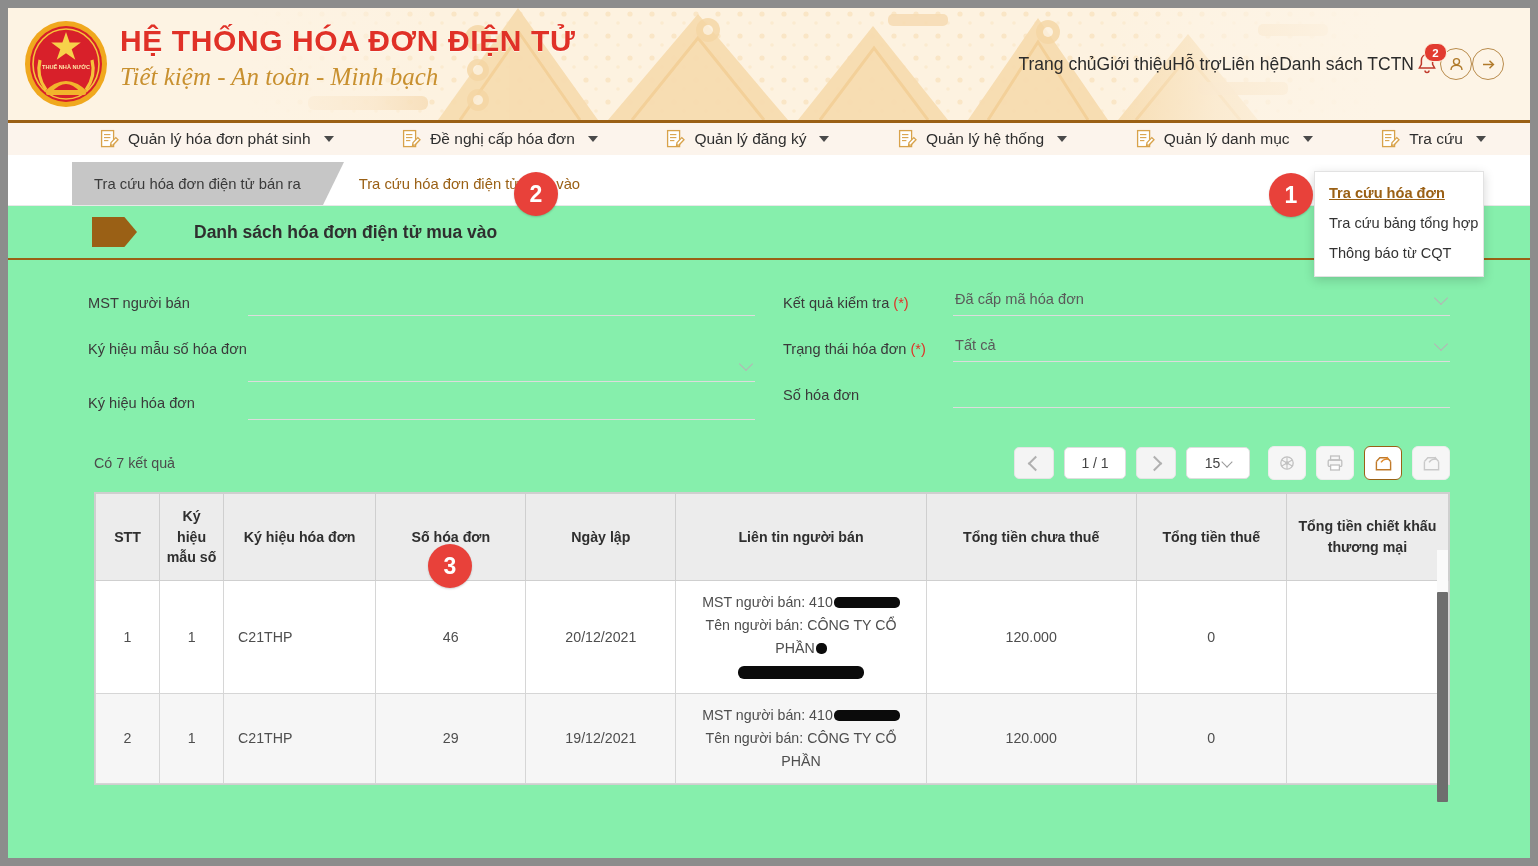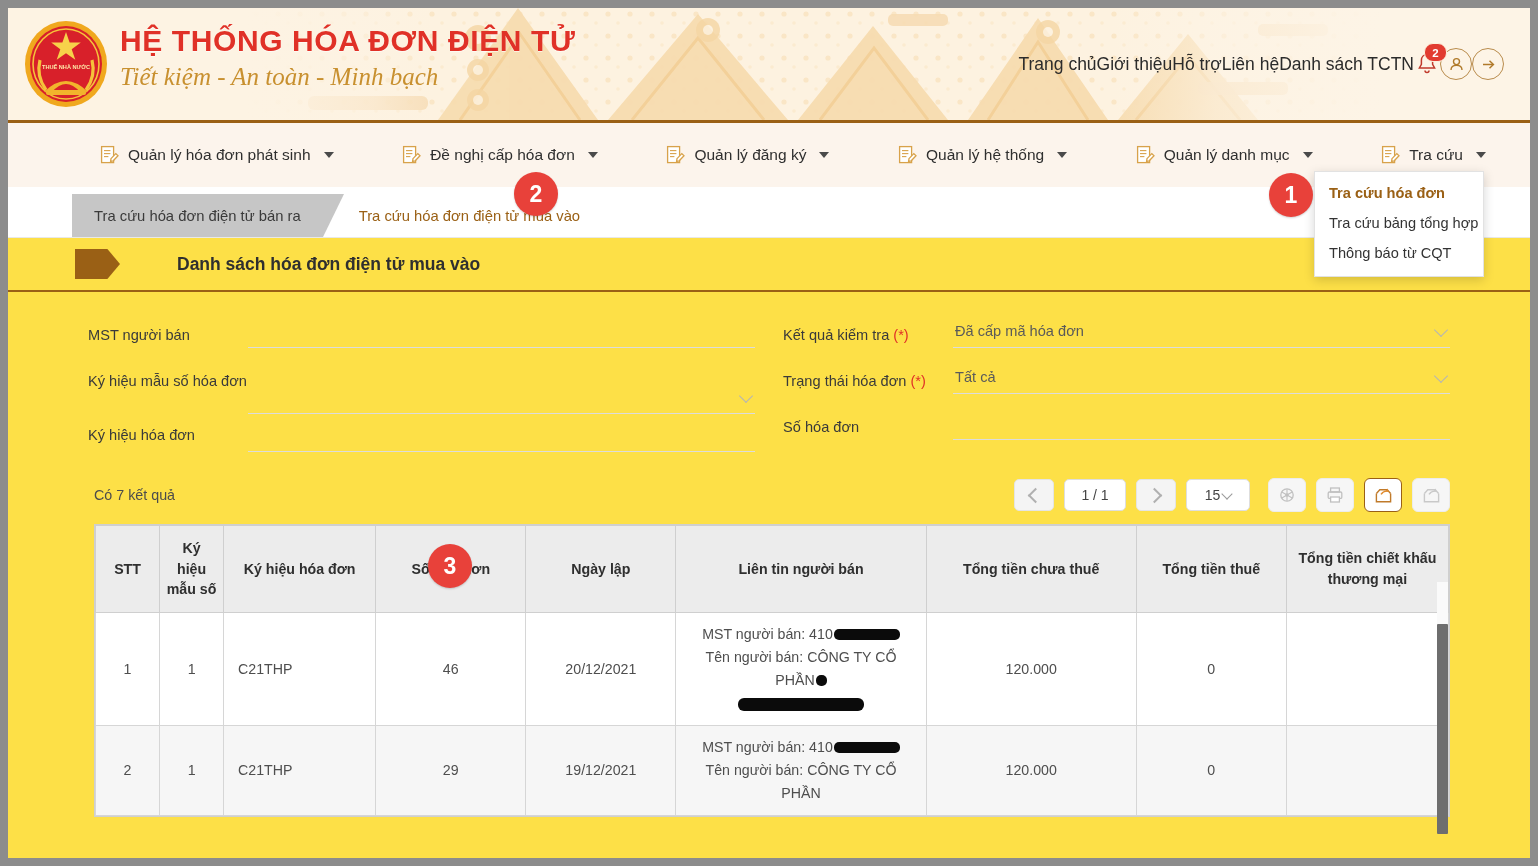--- a/index.html
+++ b/index.html
@@ -9,21 +9,21 @@
   body {
     width: 1538px; height: 866px;
     overflow: hidden;
     font-family: "Liberation Sans", "DejaVu Sans", sans-serif;
     -webkit-font-smoothing: antialiased;
   }
   .page {
     position: absolute;
     left: 8px; top: 8px;
     width: 1522px; height: 850px;
-    background: #fde047;
+    background: #86efac;
     overflow: hidden;
   }
 
   
   .banner {
     position: relative;
     height: 112px;
     background: #fdf1dd;
     overflow: hidden;
     border-bottom: 3px solid #9a6015;
@@ -94,21 +94,21 @@
     background: #e23b30; color: #fff;
     min-width: 17px; height: 17px; border-radius: 9px;
     font-size: 11.5px; font-weight: bold;
     display: flex; align-items: center; justify-content: center;
     padding: 0 2px;
     border: 1.5px solid #fdf1dd;
   }
 
   
   .mainnav {
-    height: 64px;
+    height: 32px;
     background: #fcf4ec;
     display: flex; align-items: center;
     position: relative;
     z-index: 20;
   }
   .nav-item {
     display: flex; align-items: center; gap: 9px;
     font-size: 15.5px;
     color: #2f2f2f;
     padding: 0 4px;
@@ -134,21 +134,21 @@
     z-index: 60;
     padding: 6px 0 8px;
   }
   .dd-item {
     padding: 7px 14px;
     font-size: 14.6px;
     color: #333;
     white-space: nowrap;
     cursor: pointer;
   }
-  .dd-item.active { color: #9a6015; font-weight: bold; }
+  .dd-item.active { color: #9a6015; font-weight: bold; text-decoration: underline; }
 
   
   .tabstrip {
     position: relative;
     height: 50px;
     background: #fff;
     display: flex; align-items: flex-end;
     padding-left: 64px;
     border-bottom: 1px solid #e8e8e8;
   }
@@ -176,21 +176,21 @@
     color: #9a6015;
     padding-left: 36px;
     background: transparent;
   }
 
   
   .titlebar {
     position: relative;
     height: 52px;
     display: flex; align-items: center;
-    padding-left: 67px;
+    padding-left: 84px;
     border-bottom: 2px solid #9a6015;
   }
   .title-arrow {
     width: 45px; height: 30px;
     background: #9a6015;
     clip-path: polygon(0 0, 72% 0, 100% 50%, 72% 100%, 0 100%);
     flex: none;
   }
   .page-title {
     margin-left: 57px;

